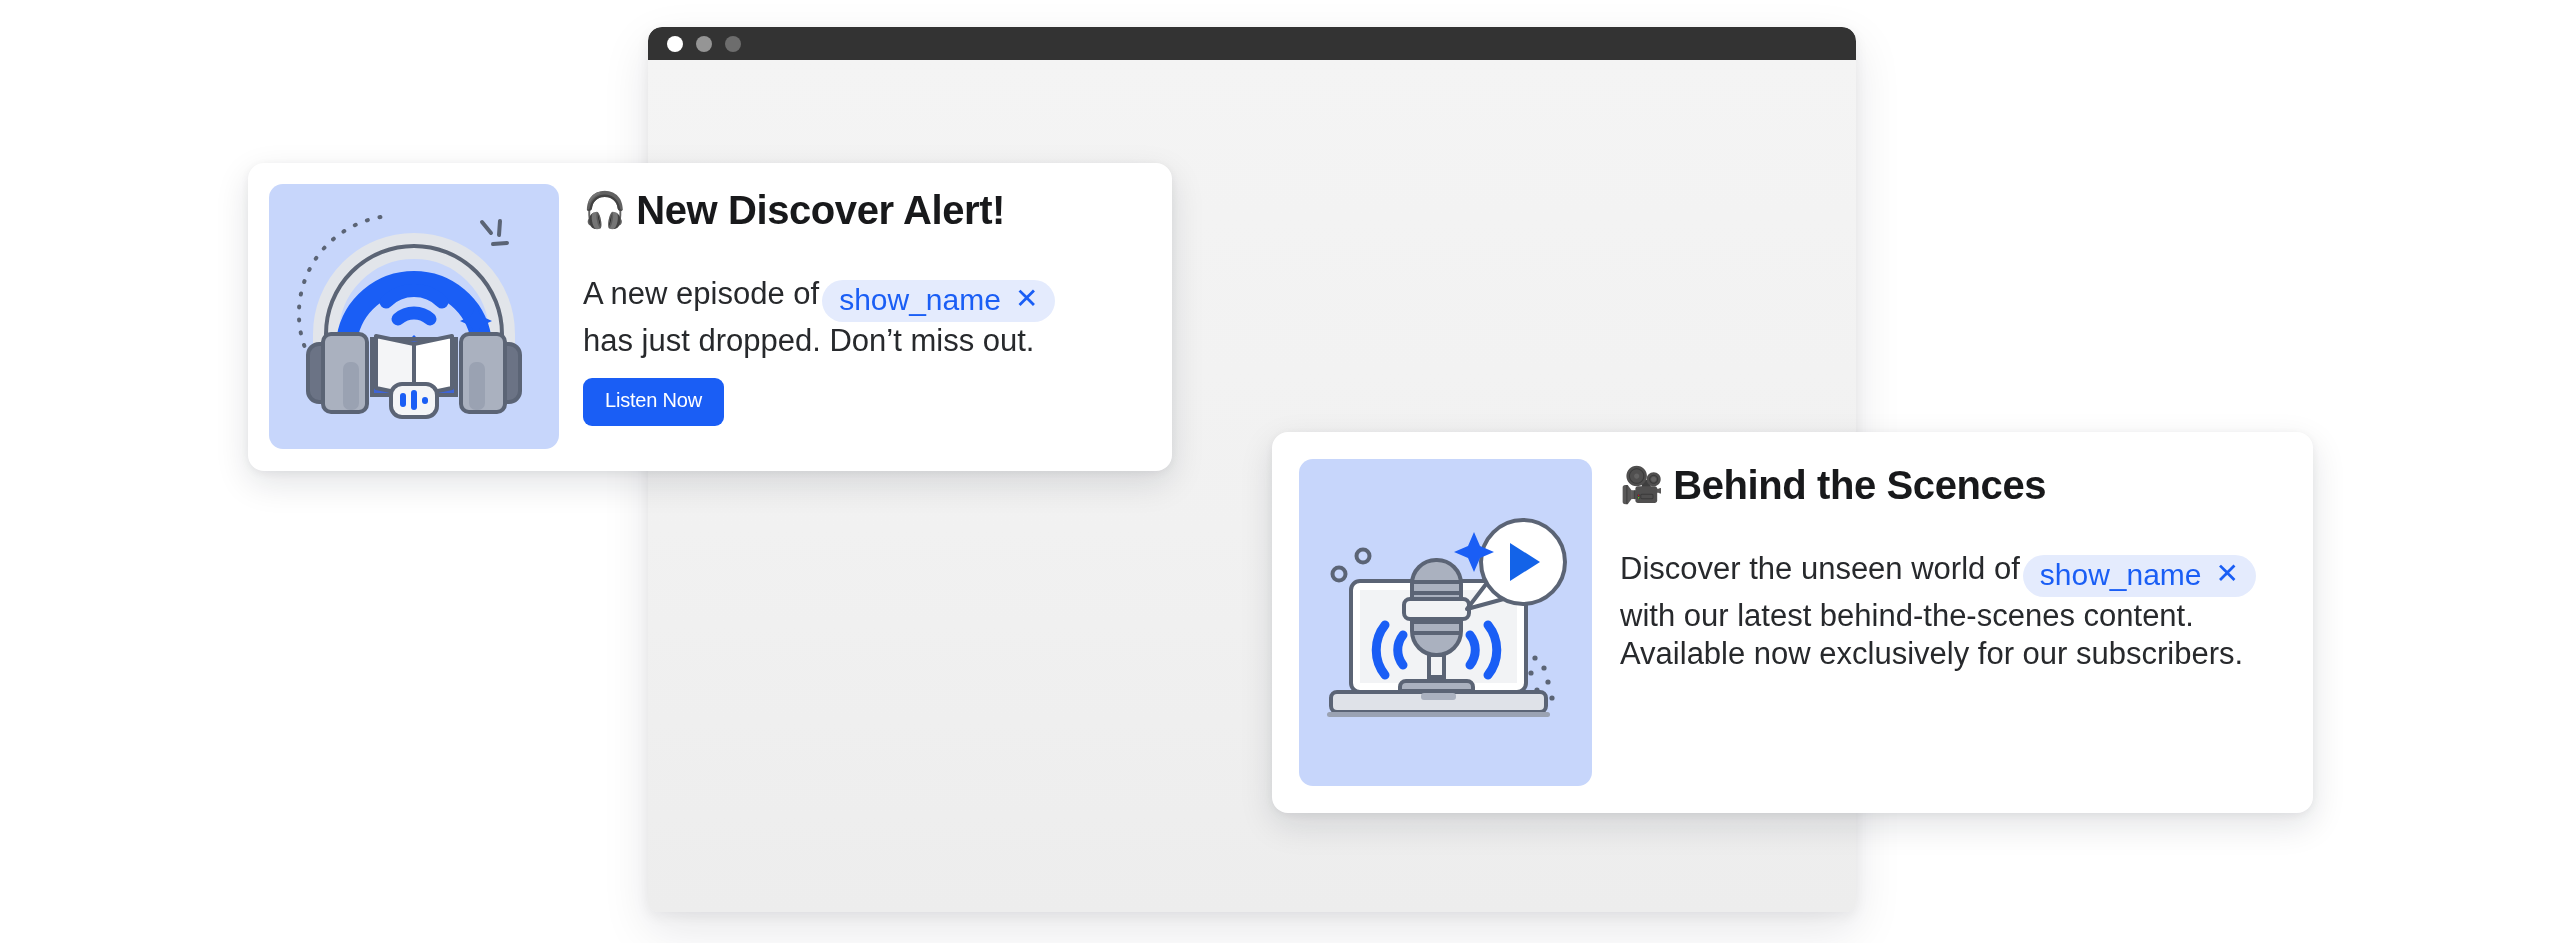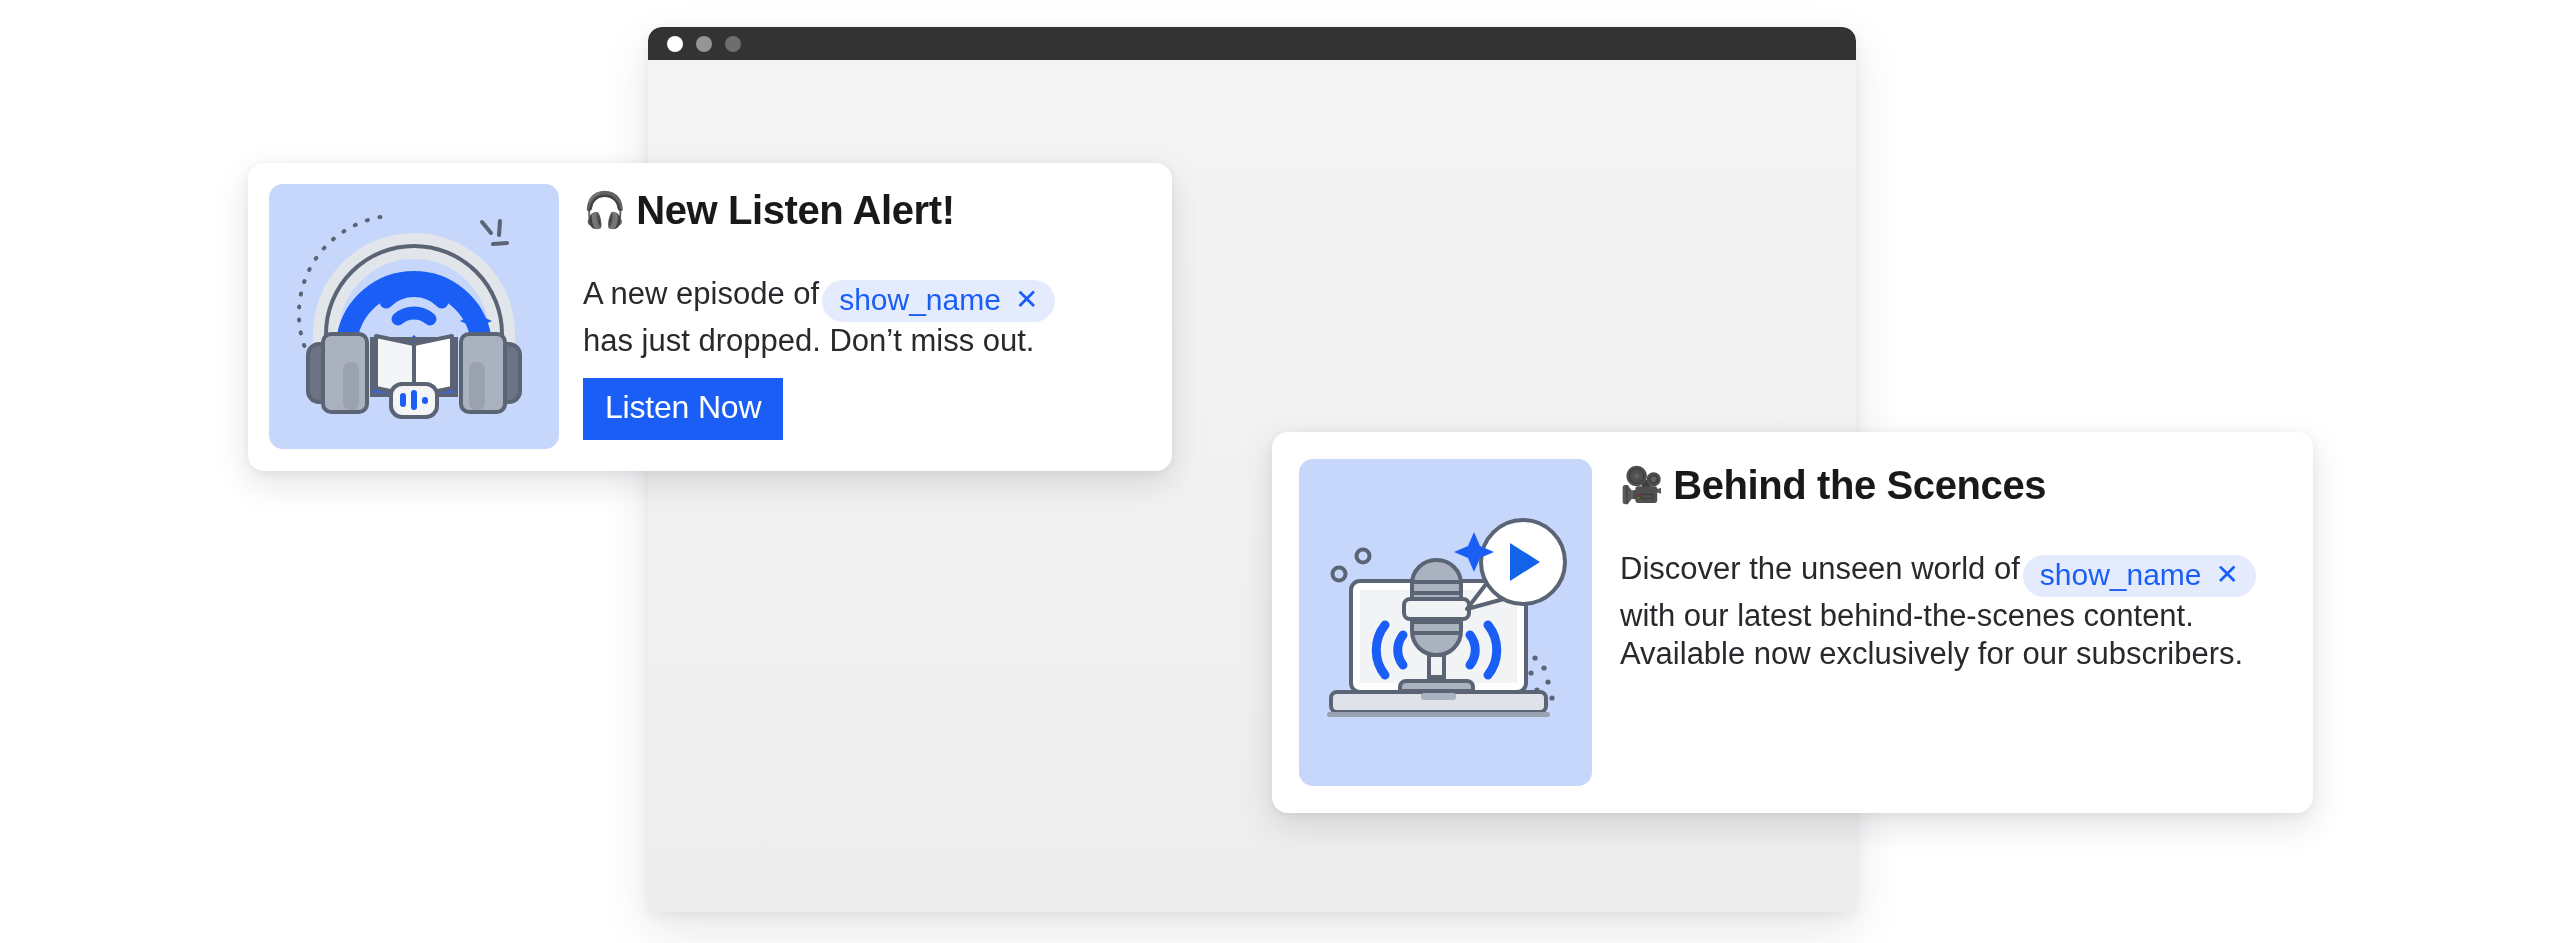--- a/index.html
+++ b/index.html
@@ -120,21 +120,20 @@
     color: #27292c;
     font-size: 31px;
     line-height: 1.24;
     margin-top: 42px;
   }
   #card-episode .card-body { margin-bottom: 18px; }
   #card-behind  .card-body { margin-bottom: 14px; }
 
   .chip {
     display: inline-flex;
-    align-items: center;
     gap: 14px;
     background: #e4ebfd;
     border-radius: 999px;
     padding: 5px 17px 7px 17px;
     margin: 0 3px;
     vertical-align: -6px;
     line-height: 1;
   }
   .chip-label {
     color: #1a5ef5;
@@ -146,23 +145,23 @@
     line-height: 1;
     font-weight: 400;
     cursor: pointer;
   }
 
   .cta-button {
     display: inline-block;
     background: #1a5ef5;
     color: #ffffff;
     border: none;
-    border-radius: 0;
+    border-radius: 9px;
     font-family: "Liberation Sans", sans-serif;
-    font-size: 32px;
+    font-size: 20px;
     letter-spacing: -0.2px;
     padding: 11px 22px 14px 22px;
     cursor: pointer;
   }
 </style>
 </head>
 <body>
 
 <div id="stage">
 
@@ -216,21 +215,21 @@
         <rect x="122" y="200" width="46" height="33" rx="11" fill="#f4f5f7" stroke="#5b6475" stroke-width="4"></rect>
         <rect x="131" y="209" width="6" height="14" rx="3" fill="#1a5ef5"></rect>
         <rect x="142" y="206" width="6" height="20" rx="3" fill="#1a5ef5"></rect>
         <rect x="153" y="213" width="6" height="7" rx="3" fill="#1a5ef5"></rect>
       </svg>
     </div>
 
     <div class="card-content">
       <div class="card-title">
         <span class="title-emoji">🎧</span>
-        <span>New Listen Alert!</span>
+        <span>New Discover Alert!</span>
       </div>
 
       <div class="card-body">
         <span>A new episode of</span><span class="chip">
             <span class="chip-label">show_name</span>
             <span class="chip-close">✕</span>
           </span><br>
         <span>has just dropped. Don’t miss out.</span>
       </div>
 

